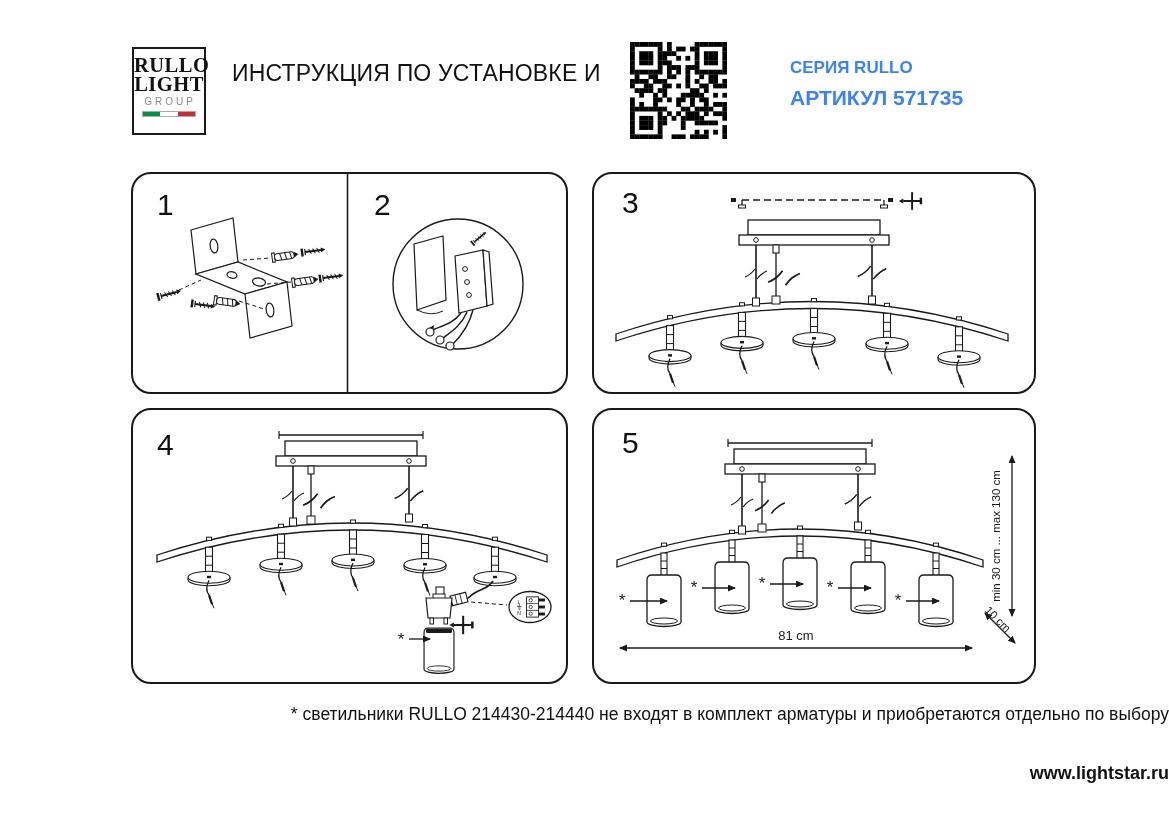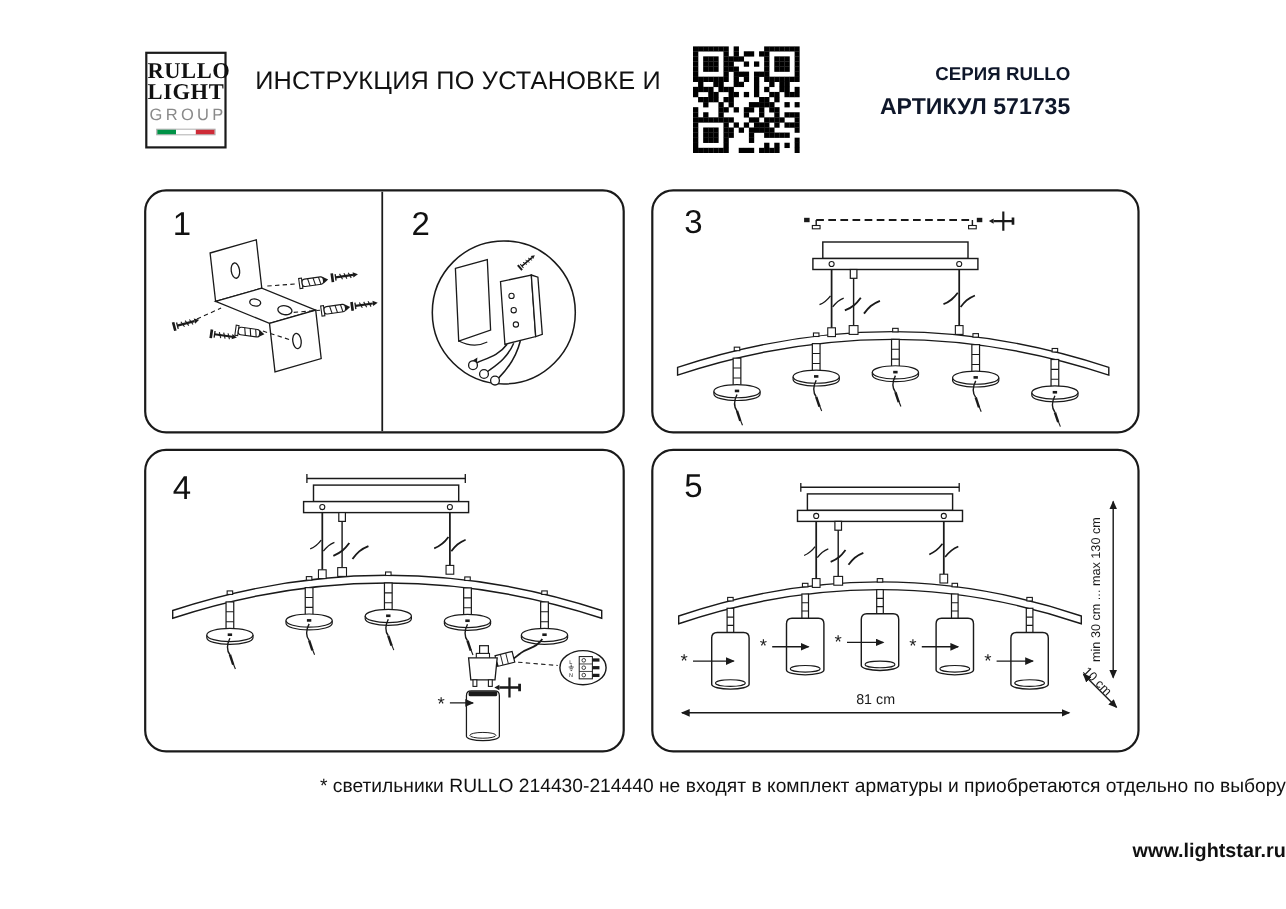--- a/index.html
+++ b/index.html
@@ -4,26 +4,26 @@
 <style>
   *{box-sizing:border-box}
   html,body{margin:0;padding:0;background:#fff}
   body{font-family:"Liberation Sans",sans-serif;color:#1a1a1a}
   .page{position:relative;width:1169px;height:826px;background:#fff;overflow:hidden}
 
   
   .logo{position:absolute;left:132px;top:47px;width:74px;height:88px;border:2px solid #1a1a1a;
         text-align:center;padding-top:7px;background:#fff}
   .logo .l1,.logo .l2{font-family:"Liberation Serif",serif;font-weight:700;font-size:20.5px;line-height:18.5px;letter-spacing:.5px;color:#111}
-  .logo .l3{font-size:15px;letter-spacing:3px;color:#8a8a8a;margin-top:3px;margin-left:2px}
+  .logo .l3{font-size:10px;letter-spacing:3px;color:#8a8a8a;margin-top:3px;margin-left:2px}
   .logo .flag{display:flex;height:6px;margin:4px 8px 0;border:1px solid #aaa}
   .logo .flag span{flex:1}
   .title{position:absolute;left:232px;top:58px;font-size:23px;font-weight:400;line-height:30px;color:#111;letter-spacing:.2px}
   .qr{position:absolute;left:630px;top:42px;width:97px;height:97px}
-  .series{position:absolute;left:768px;top:58px;width:205px;text-align:right;color:#0f172a}
+  .series{position:absolute;left:790px;top:58px;width:205px;text-align:left;color:#3b82f6}
   .series .s1{font-size:17px;font-weight:700}
   .series .s2{font-size:21px;font-weight:700;margin-top:8px}
 
   
   .panel{position:absolute;border:2px solid #1a1a1a;border-radius:20px;background:#fff}
   #box12{left:131px;top:172px;width:437px;height:222px}
   #box3 {left:592px;top:172px;width:444px;height:222px}
   #box4 {left:131px;top:408px;width:437px;height:276px}
   #box5 {left:592px;top:408px;width:444px;height:276px}
   .panel svg{position:absolute;left:0;top:0;width:100%;height:100%}

